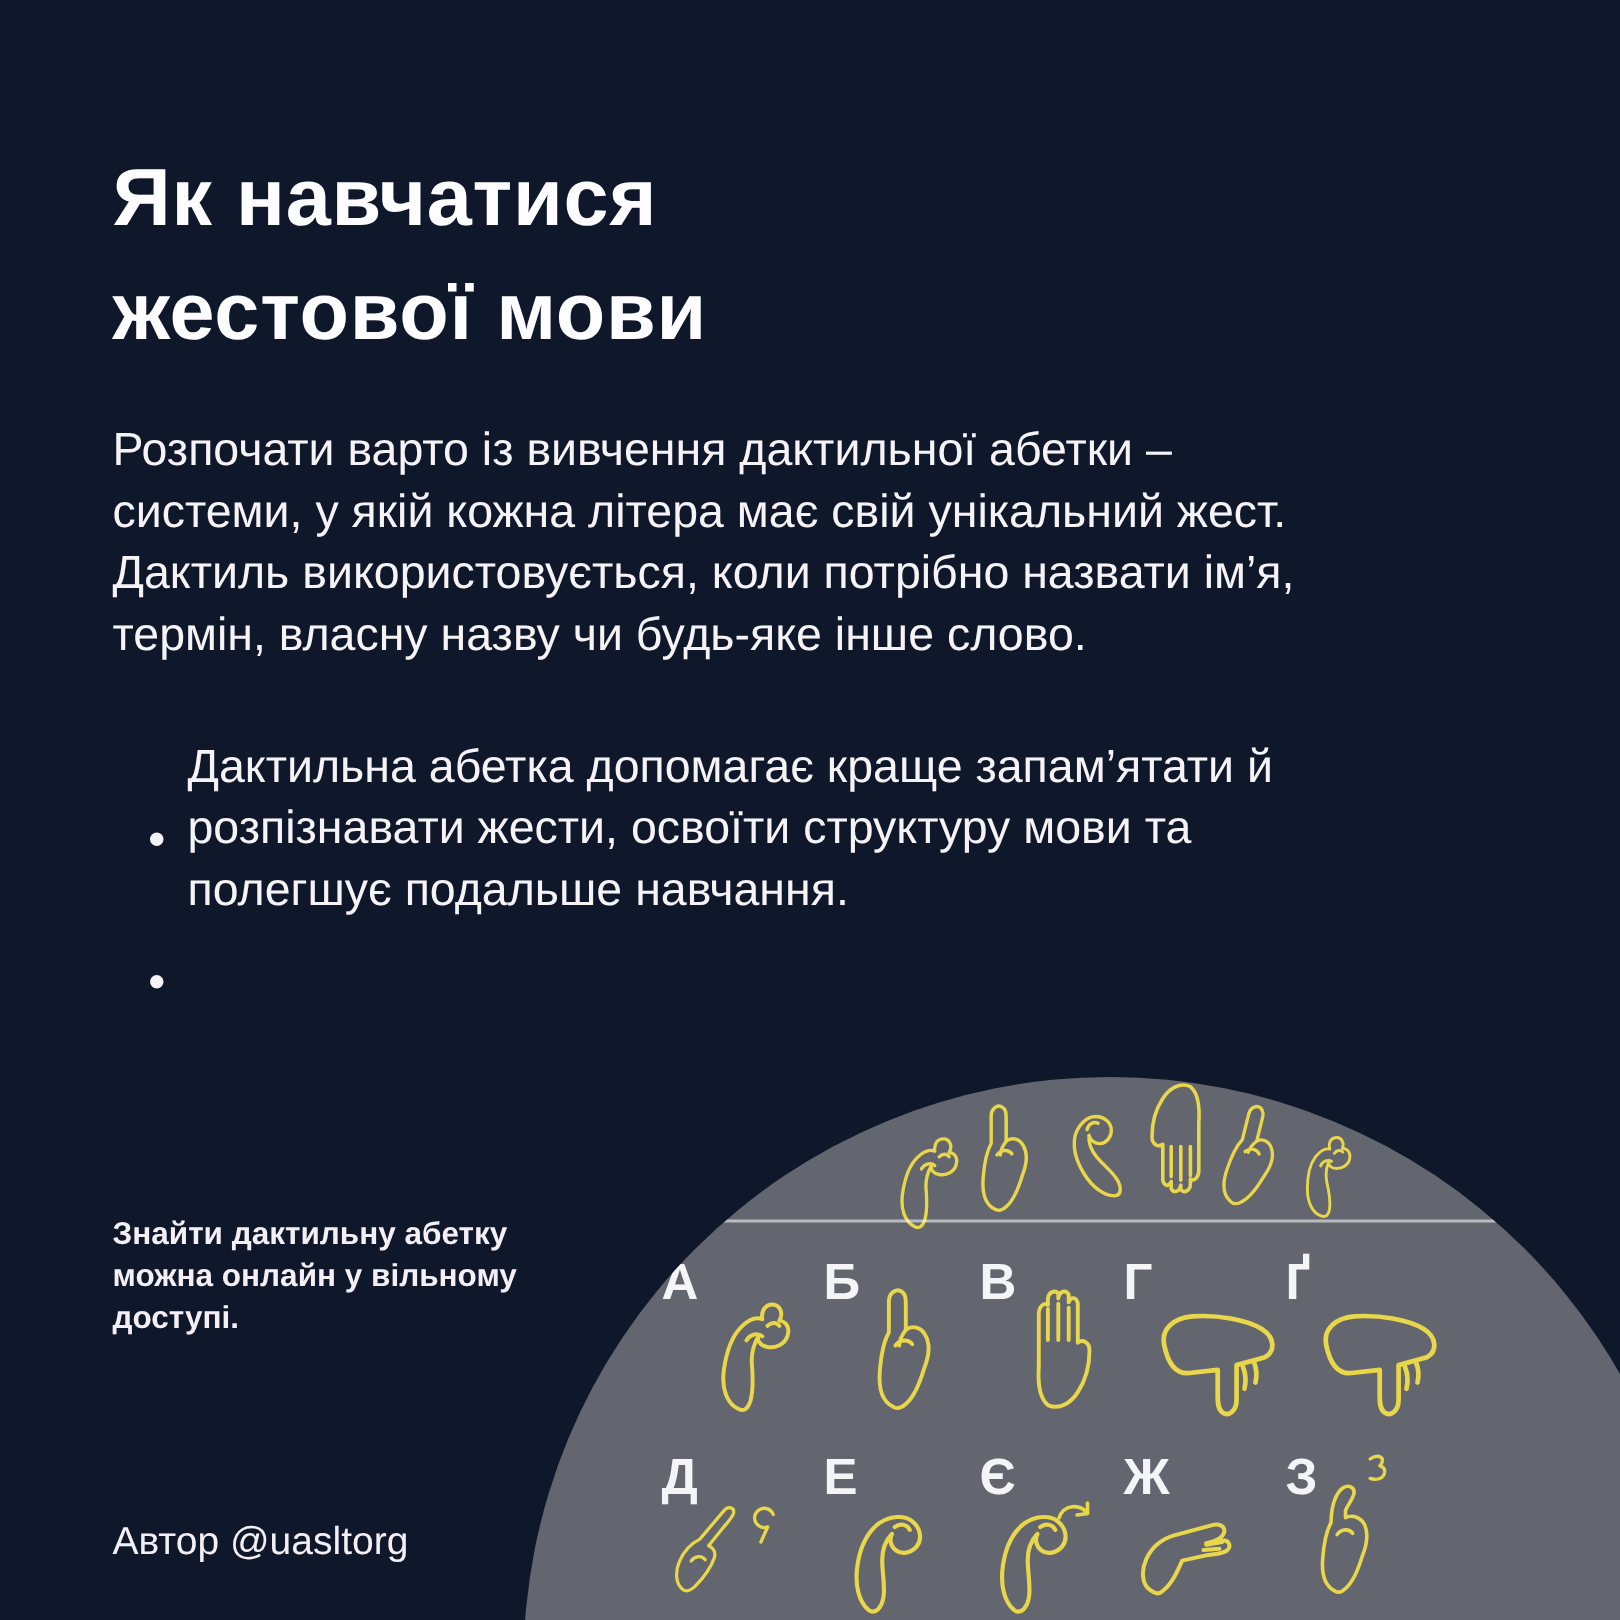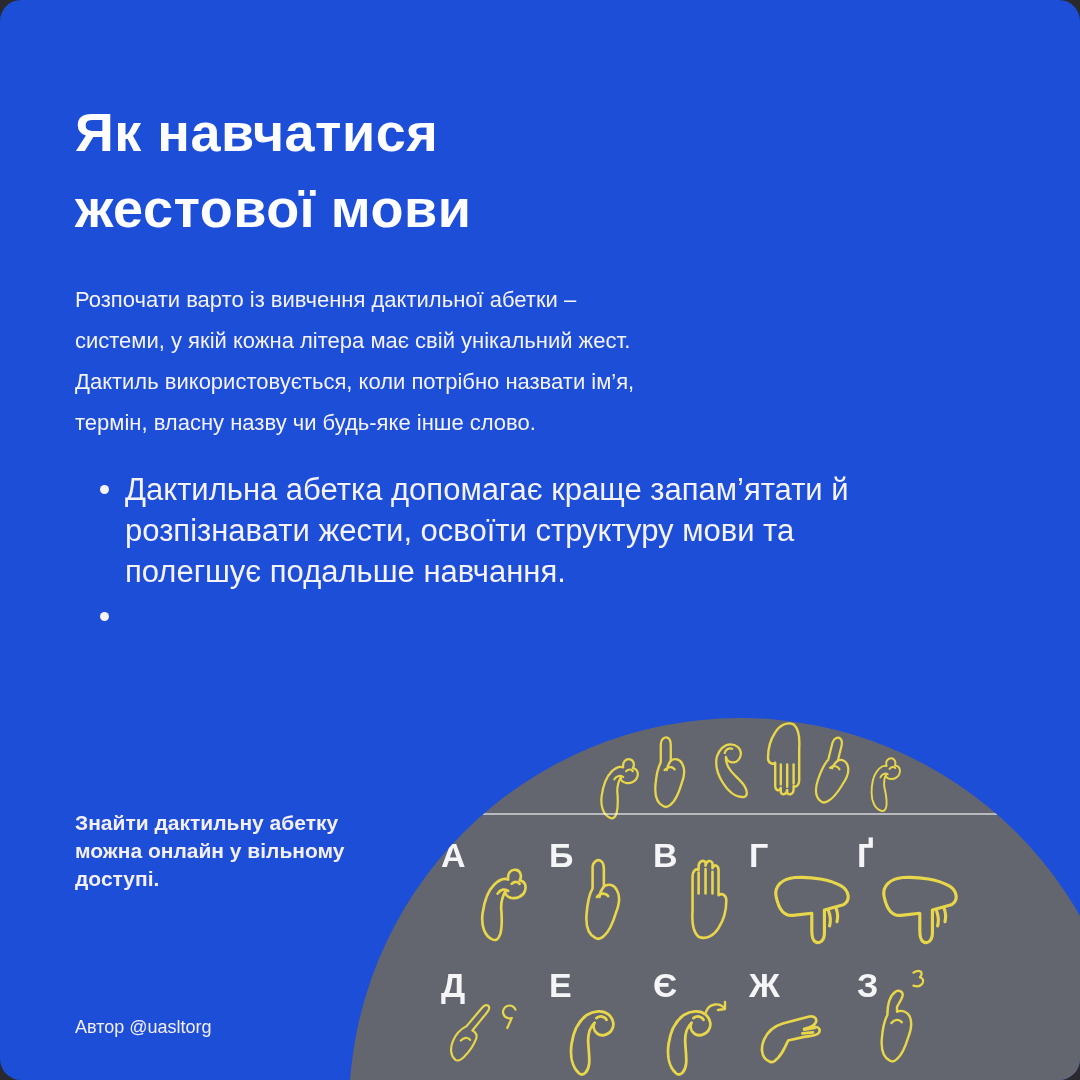--- a/index.html
+++ b/index.html
@@ -1,53 +1,52 @@
 <!DOCTYPE html>
 <html><head>
 <meta charset="utf-8">
 <style>
   html,body{margin:0;padding:0;background:#2a2a2e;}
   .canvas{
     position:relative;
     width:1080px;height:1080px;
-    background:#1d4ed8;
+    background:#0f172a;
     overflow:hidden;
     font-family:"Liberation Sans","DejaVu Sans",sans-serif;
     color:#ffffff;
-    border-radius:21px;
   }
   .title{
     position:absolute;left:75px;top:94px;width:860px;
     font-size:54px;line-height:76px;font-weight:700;
     letter-spacing:0.5px;
     white-space:pre-line;color:#fdfcfe;
   }
   .intro{
     position:absolute;left:75px;top:279px;width:940px;
-    font-size:22px;line-height:41px;font-weight:400;
+    font-size:31px;line-height:41px;font-weight:400;
     white-space:pre-line;color:#f6f3f7;
   }
   .bullets{position:absolute;left:100px;top:469px;width:900px;}
-  .bullet{display:flex;align-items:flex-start;margin-bottom:4px;}
+  .bullet{display:flex;align-items:center;margin-bottom:4px;margin-top:21px;}
   .dot{
     flex:0 0 auto;width:9px;height:9px;border-radius:50%;
     background:#f6f3f7;margin:16px 16px 0 0;
   }
   .btext{
     font-size:31px;line-height:41px;font-weight:400;
     white-space:pre-line;color:#f6f3f7;
   }
   .note{
     position:absolute;left:75px;top:809px;width:320px;
     font-size:21px;line-height:28px;font-weight:700;
     white-space:pre-line;color:#f3eff5;
   }
   .author{
     position:absolute;left:75px;top:1010px;
-    font-size:18px;line-height:34px;font-weight:400;color:#f3eff5;
+    font-size:26px;line-height:34px;font-weight:400;color:#f3eff5;
   }
   .circle{
     position:absolute;left:349px;top:718px;
     width:782px;height:782px;border-radius:50%;
     background:#64666f;overflow:hidden;
   }
   .divider{
     position:absolute;left:0;top:95px;width:782px;height:2px;
     background:rgba(255,255,255,0.55);
   }

